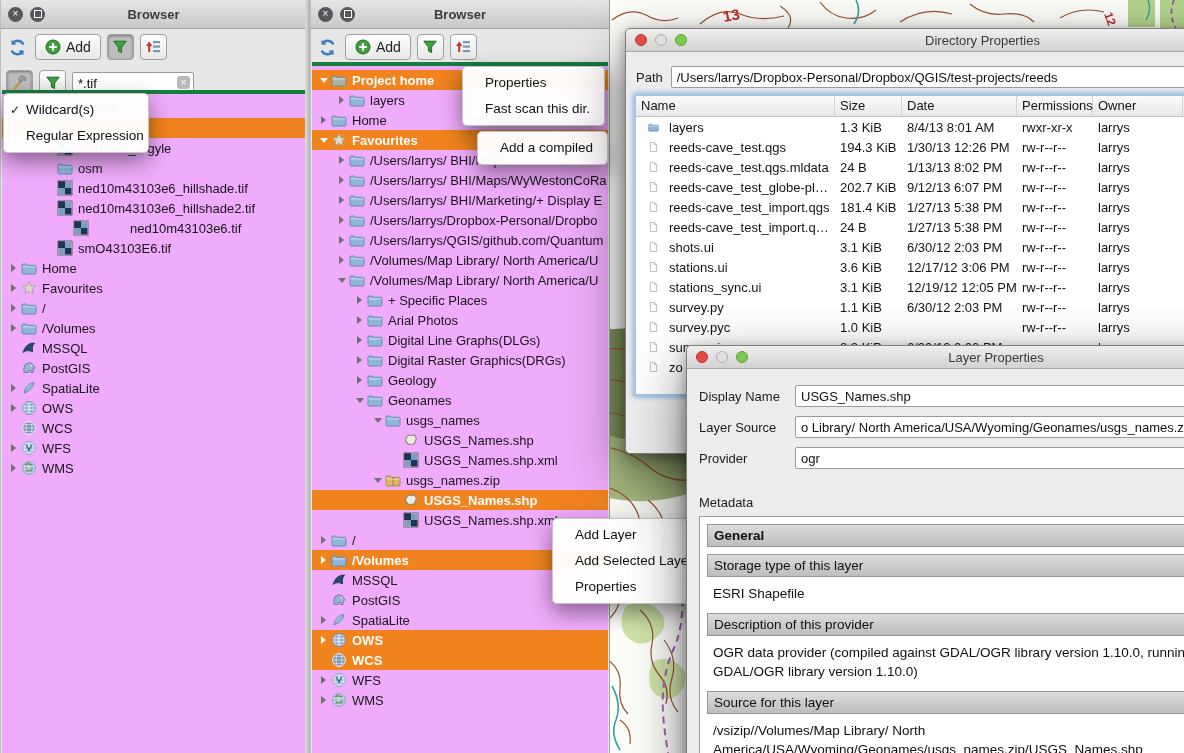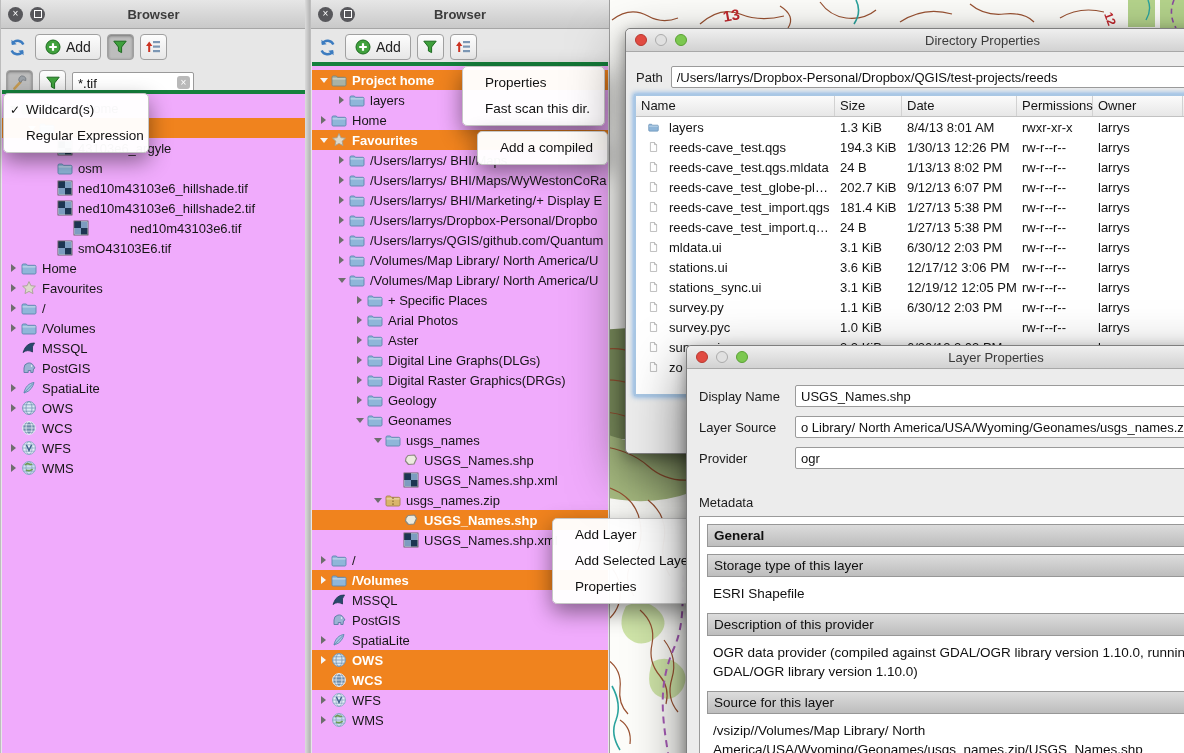--- a/index.html
+++ b/index.html
@@ -585,30 +585,20 @@
             <span class="tlabel">Arial Photos</span>
           </div>
           <div class="trow" style="padding-left: 42px;">
             <span class="arr right"></span>
             <span class="ticon">
               <svg width="16" height="16" viewBox="0 0 16 16">
                 <path d="M1 5.2C1 4.5 1.5 4 2.2 4h3.1l1.2 1.3h7.3c.7 0 1.2.5 1.2 1.2v6.3c0 .7-.5 1.2-1.2 1.2H2.2C1.5 14 1 13.5 1 12.8z" fill="#8fb6d9" stroke="#5d87ad" stroke-width=".9"></path>
                 <path d="M1.4 6.9h13.2" stroke="rgba(255,255,255,.55)" stroke-width="1"></path>
               </svg>
             </span>
-            <span class="tlabel">Aster</span>
-          </div>
-          <div class="trow" style="padding-left: 42px;">
-            <span class="arr right"></span>
-            <span class="ticon">
-              <svg width="16" height="16" viewBox="0 0 16 16">
-                <path d="M1 5.2C1 4.5 1.5 4 2.2 4h3.1l1.2 1.3h7.3c.7 0 1.2.5 1.2 1.2v6.3c0 .7-.5 1.2-1.2 1.2H2.2C1.5 14 1 13.5 1 12.8z" fill="#8fb6d9" stroke="#5d87ad" stroke-width=".9"></path>
-                <path d="M1.4 6.9h13.2" stroke="rgba(255,255,255,.55)" stroke-width="1"></path>
-              </svg>
-            </span>
             <span class="tlabel">Digital Line Graphs(DLGs)</span>
           </div>
           <div class="trow" style="padding-left: 42px;">
             <span class="arr right"></span>
             <span class="ticon">
               <svg width="16" height="16" viewBox="0 0 16 16">
                 <path d="M1 5.2C1 4.5 1.5 4 2.2 4h3.1l1.2 1.3h7.3c.7 0 1.2.5 1.2 1.2v6.3c0 .7-.5 1.2-1.2 1.2H2.2C1.5 14 1 13.5 1 12.8z" fill="#8fb6d9" stroke="#5d87ad" stroke-width=".9"></path>
                 <path d="M1.4 6.9h13.2" stroke="rgba(255,255,255,.55)" stroke-width="1"></path>
               </svg>
             </span>
@@ -927,21 +917,21 @@
           <span style="width: 90px;">larrys</span>
         </div>
         <div class="frow20">
           <span class="fname" style="width: 199px;">
             <span class="ticon">
               <svg width="16" height="16" viewBox="0 0 16 16">
                 <path d="M3.5 1.5h6l3 3v10h-9z" fill="#fff" stroke="#999" stroke-width=".9"></path>
                 <path d="M9.5 1.5v3h3" fill="#e9e9e9" stroke="#999" stroke-width=".9"></path>
               </svg>
             </span>
-            <span>mldata.ui</span>
+            <span>shots.ui</span>
           </span>
           <span style="width: 67px;">3.1 KiB</span>
           <span style="width: 115px;">6/30/12 2:03 PM</span>
           <span style="width: 76px;">rw-r--r--</span>
           <span style="width: 90px;">larrys</span>
         </div>
         <div class="frow20">
           <span class="fname" style="width: 199px;">
             <span class="ticon">
               <svg width="16" height="16" viewBox="0 0 16 16">

